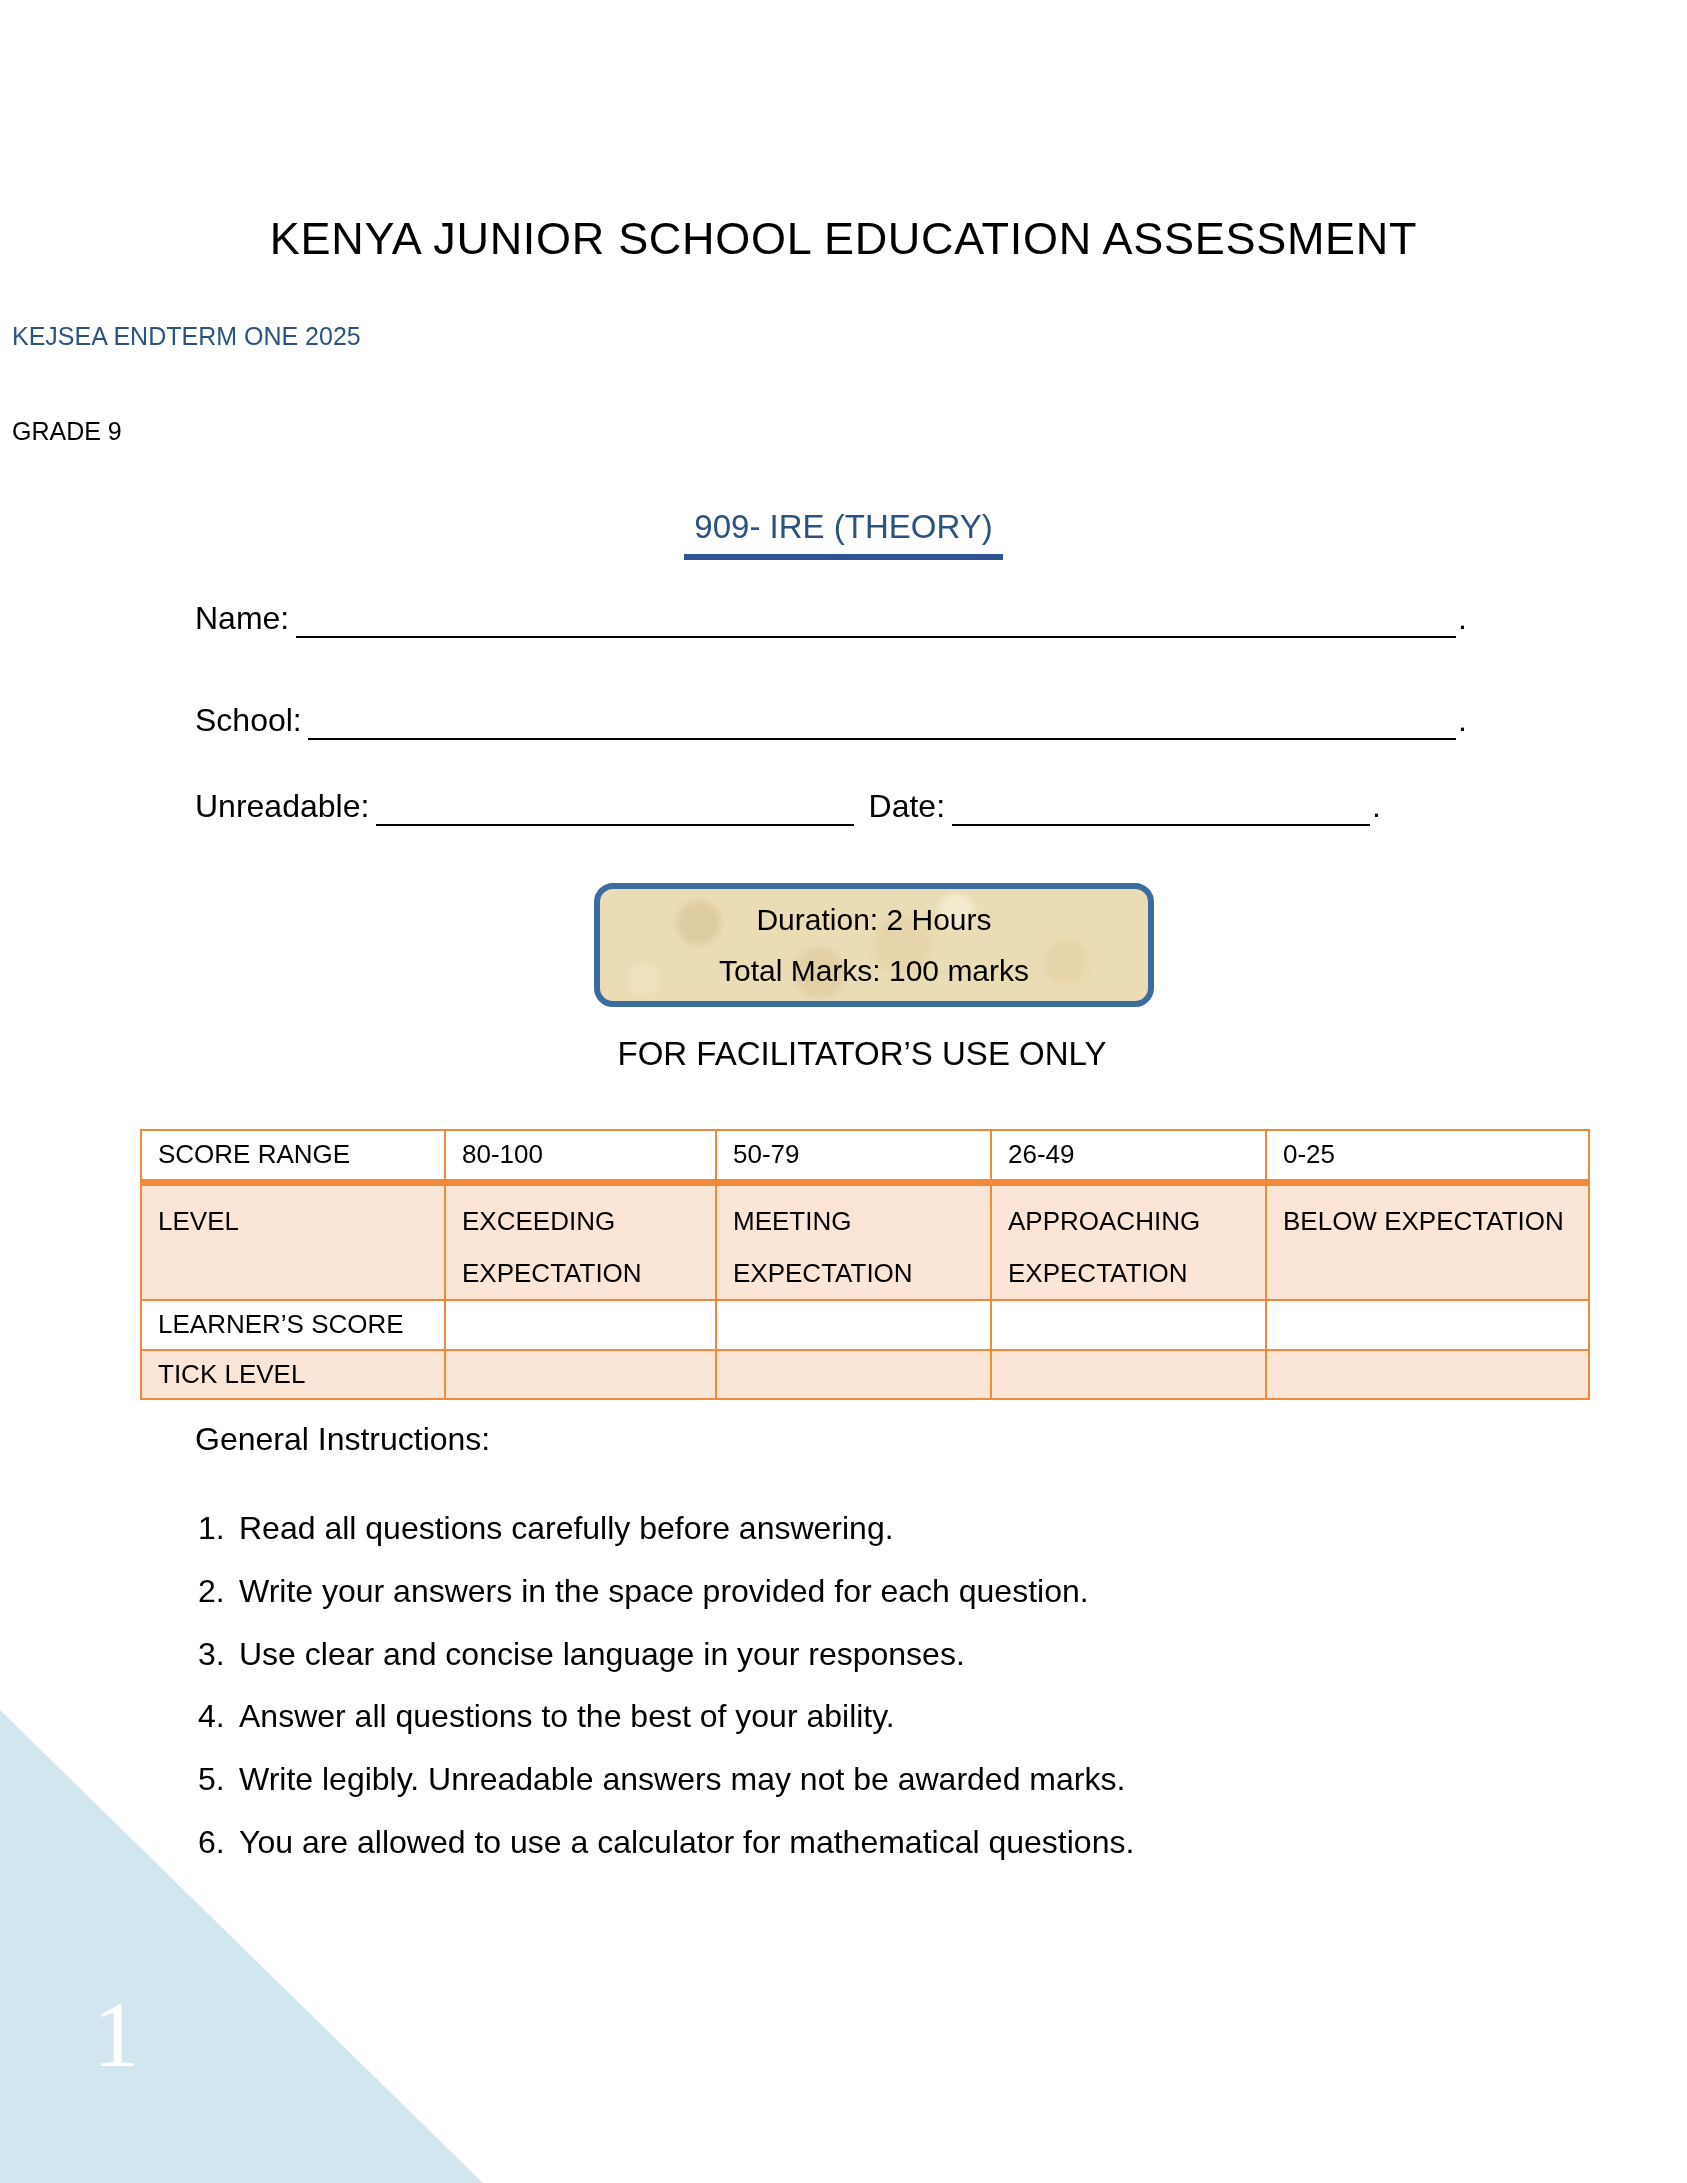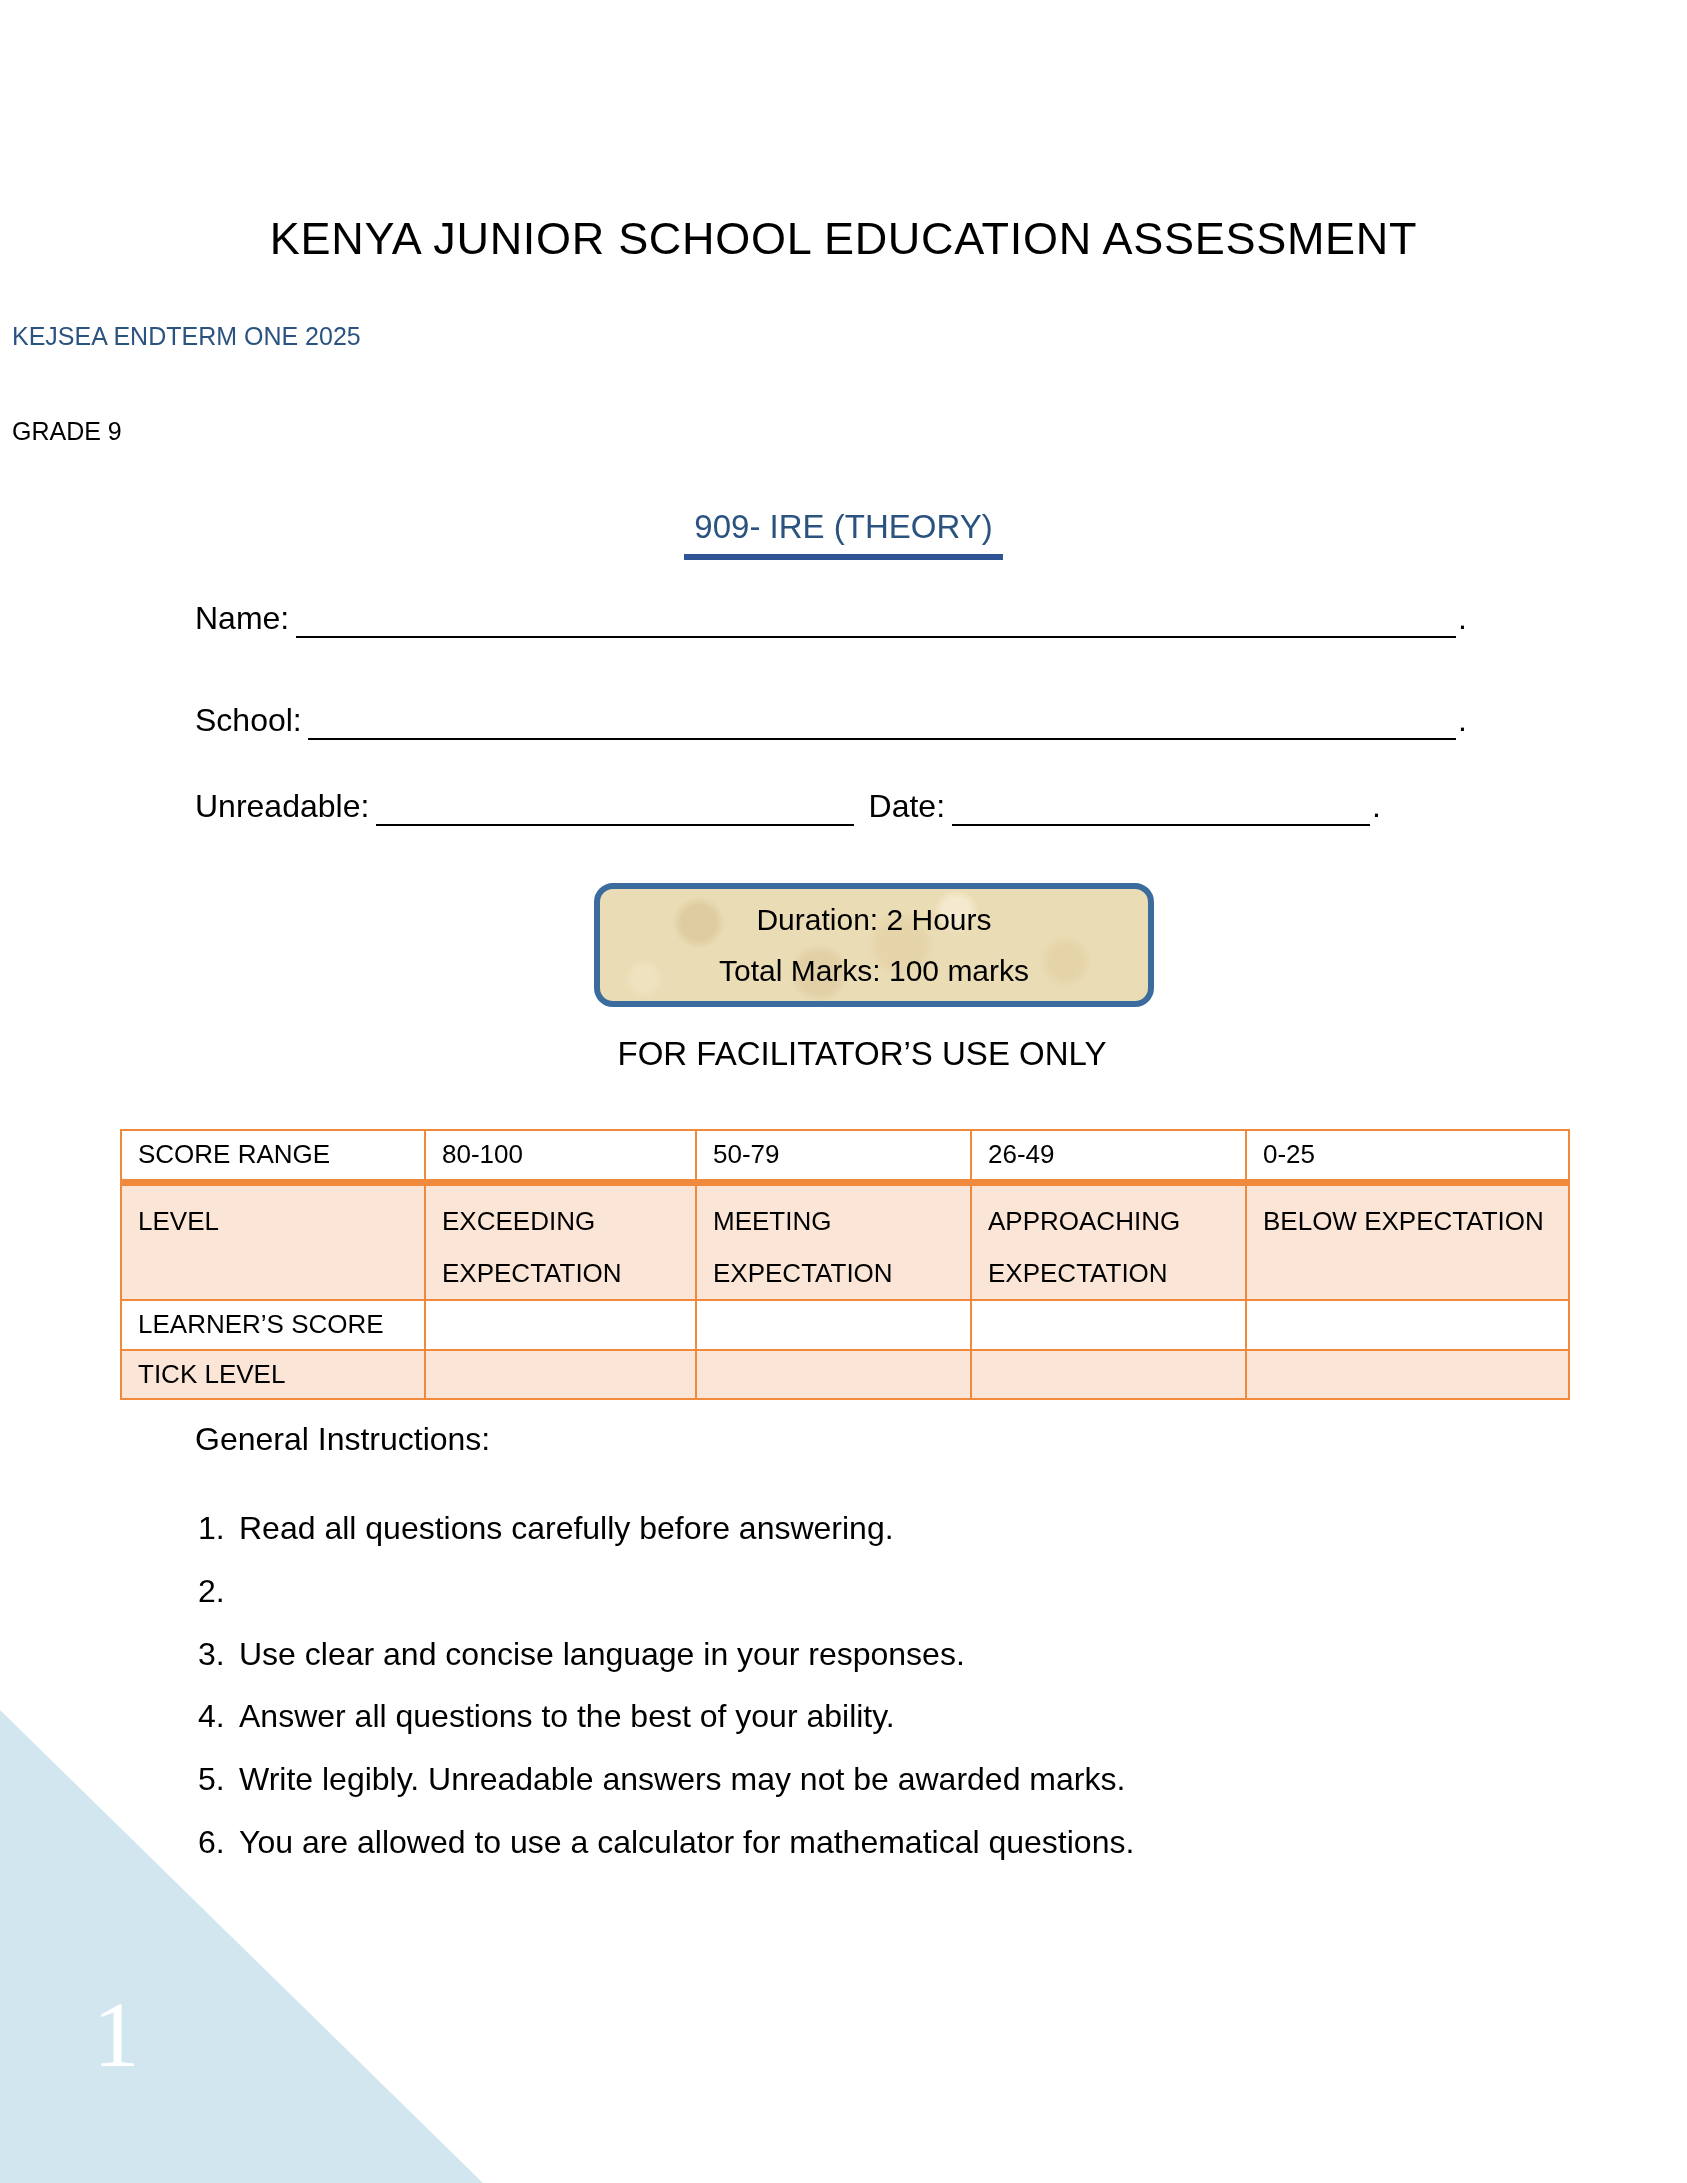--- a/index.html
+++ b/index.html
@@ -73,21 +73,21 @@
   }
   .info-line{white-space:nowrap;}
 
   
   .facil-heading{
     position:absolute;top:1035px;left:0;right:0;text-align:center;
     font-size:33px;
     margin-left:37px;
   }
   table.score-table{
-    position:absolute;left:120px;top:1129px;width:1448px;
+    position:absolute;left:140px;top:1129px;width:1448px;
     border-collapse:collapse;table-layout:fixed;
     font-size:26px;
   }
   .score-table col.c0{width:304px;}
   .score-table col.c1{width:271px;}
   .score-table col.c2{width:275px;}
   .score-table col.c3{width:275px;}
   .score-table col.c4{width:323px;}
   .score-table td{
     border:2.6px solid var(--table-border-orange);
@@ -214,20 +214,21 @@
   </table>
 
   <div class="gi-heading">General Instructions:</div>
 
   <div class="gi-item gi-0">
     <span class="gi-num">1.</span>
     <span class="gi-text">Read all questions carefully before answering.</span>
   </div>
   <div class="gi-item gi-1">
     <span class="gi-num">2.</span>
+    <span class="gi-text">Write your answers in the space provided for each question.</span>
   </div>
   <div class="gi-item gi-2">
     <span class="gi-num">3.</span>
     <span class="gi-text">Use clear and concise language in your responses.</span>
   </div>
   <div class="gi-item gi-3">
     <span class="gi-num">4.</span>
     <span class="gi-text">Answer all questions to the best of your ability.</span>
   </div>
   <div class="gi-item gi-4">

